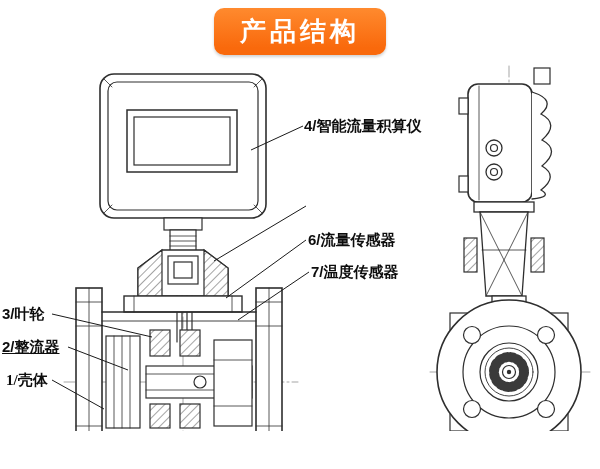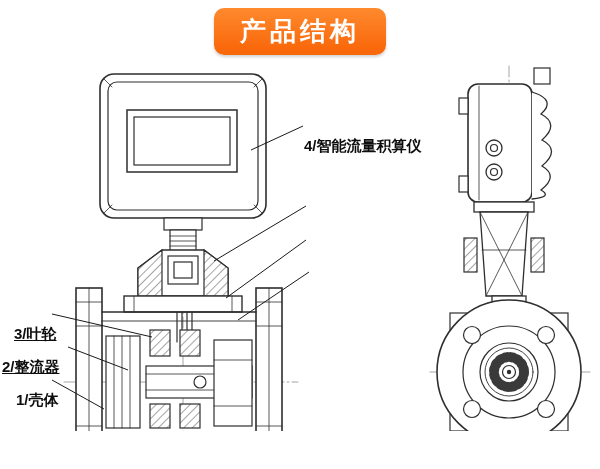--- a/index.html
+++ b/index.html
@@ -10,29 +10,29 @@
   .stage svg{position:absolute;left:0;top:0;width:600px;height:469px;}
   .banner{
     position:absolute;top:8px;left:50%;transform:translateX(-50%);
     background:linear-gradient(180deg,#ff8a2e 0%,#f9690c 85%);
     color:#fff;font-size:26px;font-weight:700;letter-spacing:4px;
     padding:6px 26px;border-radius:10px;white-space:nowrap;
     box-shadow:0 2px 3px rgba(0,0,0,.18);
   }
   .label{
     position:absolute;font-size:15px;font-weight:700;color:#0d0d0d;
-    white-space:nowrap;line-height:18px;margin-top:20px;
+    white-space:nowrap;line-height:18px;
   }
   .lbl-4{left:304px;top:117px;}
   .lbl-5{left:308px;top:197px;}
   .lbl-6{left:308px;top:231px;}
   .lbl-7{left:311px;top:263px;}
-  .lbl-3{left:14px;top:305px;text-decoration:underline;}
+  .lbl-3{left:2px;top:305px;}
   .lbl-2{left:2px;top:338px;text-decoration:underline;}
-  .lbl-1{left:16px;top:371px;}
+  .lbl-1{left:6px;top:371px;font-family:Liberation Serif, serif;}
 </style>
 </head>
 <body>
 
 <div class="stage">
 
   <svg viewBox="0 0 600 469" aria-hidden="true">
     <defs>
       <pattern id="hatch" patternUnits="userSpaceOnUse" width="6" height="6" patternTransform="rotate(45)">
         <rect width="6" height="6" fill="#ffffff"></rect>
@@ -173,17 +173,19 @@
       <line x1="68" y1="347" x2="128" y2="370"></line>
       <line x1="52" y1="380" x2="104" y2="409"></line>
     </g>
   </svg>
 
   <div class="banner">
     <span>产品结构</span>
   </div>
 
   <div class="label lbl-4">4/智能流量积算仪</div>
+  <div class="label lbl-6">6/流量传感器</div>
+  <div class="label lbl-7">7/温度传感器</div>
   <div class="label lbl-3">3/叶轮</div>
   <div class="label lbl-2">2/整流器</div>
   <div class="label lbl-1">1/壳体</div>
 
 </div>
 
 </body></html>

